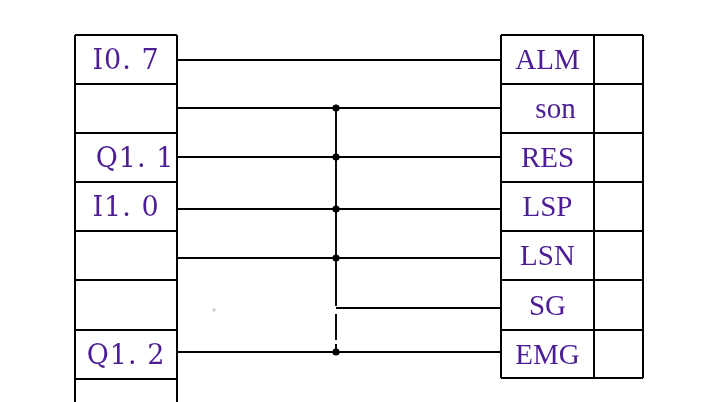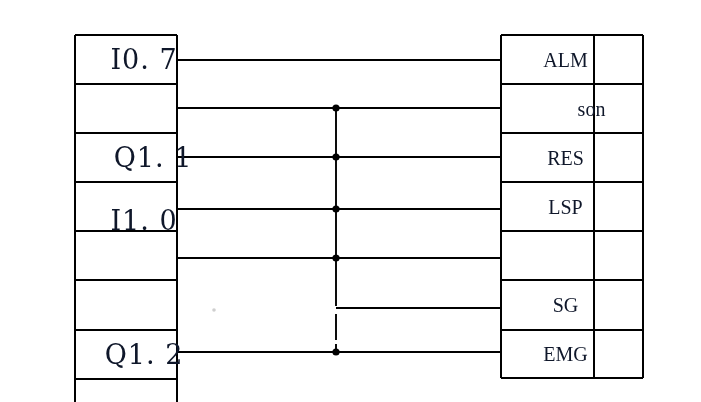--- a/index.html
+++ b/index.html
@@ -20,33 +20,32 @@
     top: 0;
     width: 701px;
     height: 402px;
   }
   .cell-text {
     position: absolute;
     display: flex;
     align-items: center;
     justify-content: center;
     font-family: "Liberation Serif", "DejaVu Serif", serif;
-    color: #0f172a;
+    color: #4c1d95;
     white-space: nowrap;
     line-height: 1;
     pointer-events: none;
-    margin-left: 18px;
   }
   .left-cell-text {
     font-family: "DejaVu Serif", "Liberation Serif", serif;
     font-size: 27px;
     letter-spacing: 1px;
   }
   .right-cell-text {
-    font-size: 20px;
+    font-size: 29px;
     letter-spacing: 0px;
   }
   svg {
     display: block;
   }
   .wire {
     stroke: #000000;
     stroke-width: 1.6;
     fill: none;
     shape-rendering: crispEdges;
@@ -132,29 +131,30 @@
       <circle class="junction" cx="336" cy="209" r="3.6"></circle>
       <circle class="junction" cx="336" cy="258" r="3.6"></circle>
       <circle class="junction" cx="336" cy="352" r="3.6"></circle>
     </g>
 
     <circle class="speck" cx="214" cy="310" r="1.8"></circle>
   </svg>
 
   <div class="cell-text left-cell-text" style="left:75px; top:35px;  width:102px; height:49px;">I0. 7</div>
   <div class="cell-text left-cell-text" style="left:75px; top:133px; width:120px; height:49px;">Q1. 1</div>
-  <div class="cell-text left-cell-text" style="left:75px; top:196px; width:102px; height:49px;">I1. 0</div>
+  <div class="cell-text left-cell-text" style="left:75px; top:182px; width:102px; height:49px;">I1. 0</div>
   <div class="cell-text left-cell-text" style="left:75px; top:280px; width:102px; height:50px;"></div>
   <div class="cell-text left-cell-text" style="left:75px; top:330px; width:102px; height:49px;">Q1. 2</div>
   <div class="cell-text left-cell-text" style="left:75px; top:379px; width:102px; height:23px;"></div>
 
   <div class="cell-text right-cell-text" style="left:501px; top:35px;  width:93px; height:49px;">ALM</div>
-  <div class="cell-text right-cell-text" style="left:519px; top:84px;  width:93px; height:49px;padding-left:8px;">son</div>
+  <div class="cell-text right-cell-text" style="left:501px; top:84px;  width:93px; height:49px;padding-left:8px;">son</div>
   <div class="cell-text right-cell-text" style="left:501px; top:182px; width:93px; height:49px;">LSP</div>
   <div class="cell-text right-cell-text" style="left:501px; top:133px; width:93px; height:49px;">RES</div>
+  <div class="cell-text right-cell-text" style="left:501px; top:231px; width:93px; height:49px;">LSN</div>
   <div class="cell-text right-cell-text" style="left:501px; top:280px; width:93px; height:50px;text-align:right;">SG</div>
   <div class="cell-text right-cell-text" style="left:501px; top:330px; width:93px; height:48px;">EMG</div>
 
   <div class="cell-text right-cell-text" style="left:594px; top:35px;  width:49px; height:49px;"></div>
   <div class="cell-text right-cell-text" style="left:594px; top:84px;  width:49px; height:49px;"></div>
   <div class="cell-text right-cell-text" style="left:594px; top:133px; width:49px; height:49px;"></div>
   <div class="cell-text right-cell-text" style="left:594px; top:182px; width:49px; height:49px;"></div>
   <div class="cell-text right-cell-text" style="left:594px; top:231px; width:49px; height:49px;"></div>
   <div class="cell-text right-cell-text" style="left:594px; top:280px; width:49px; height:50px;"></div>
   <div class="cell-text right-cell-text" style="left:594px; top:330px; width:49px; height:48px;"></div>

